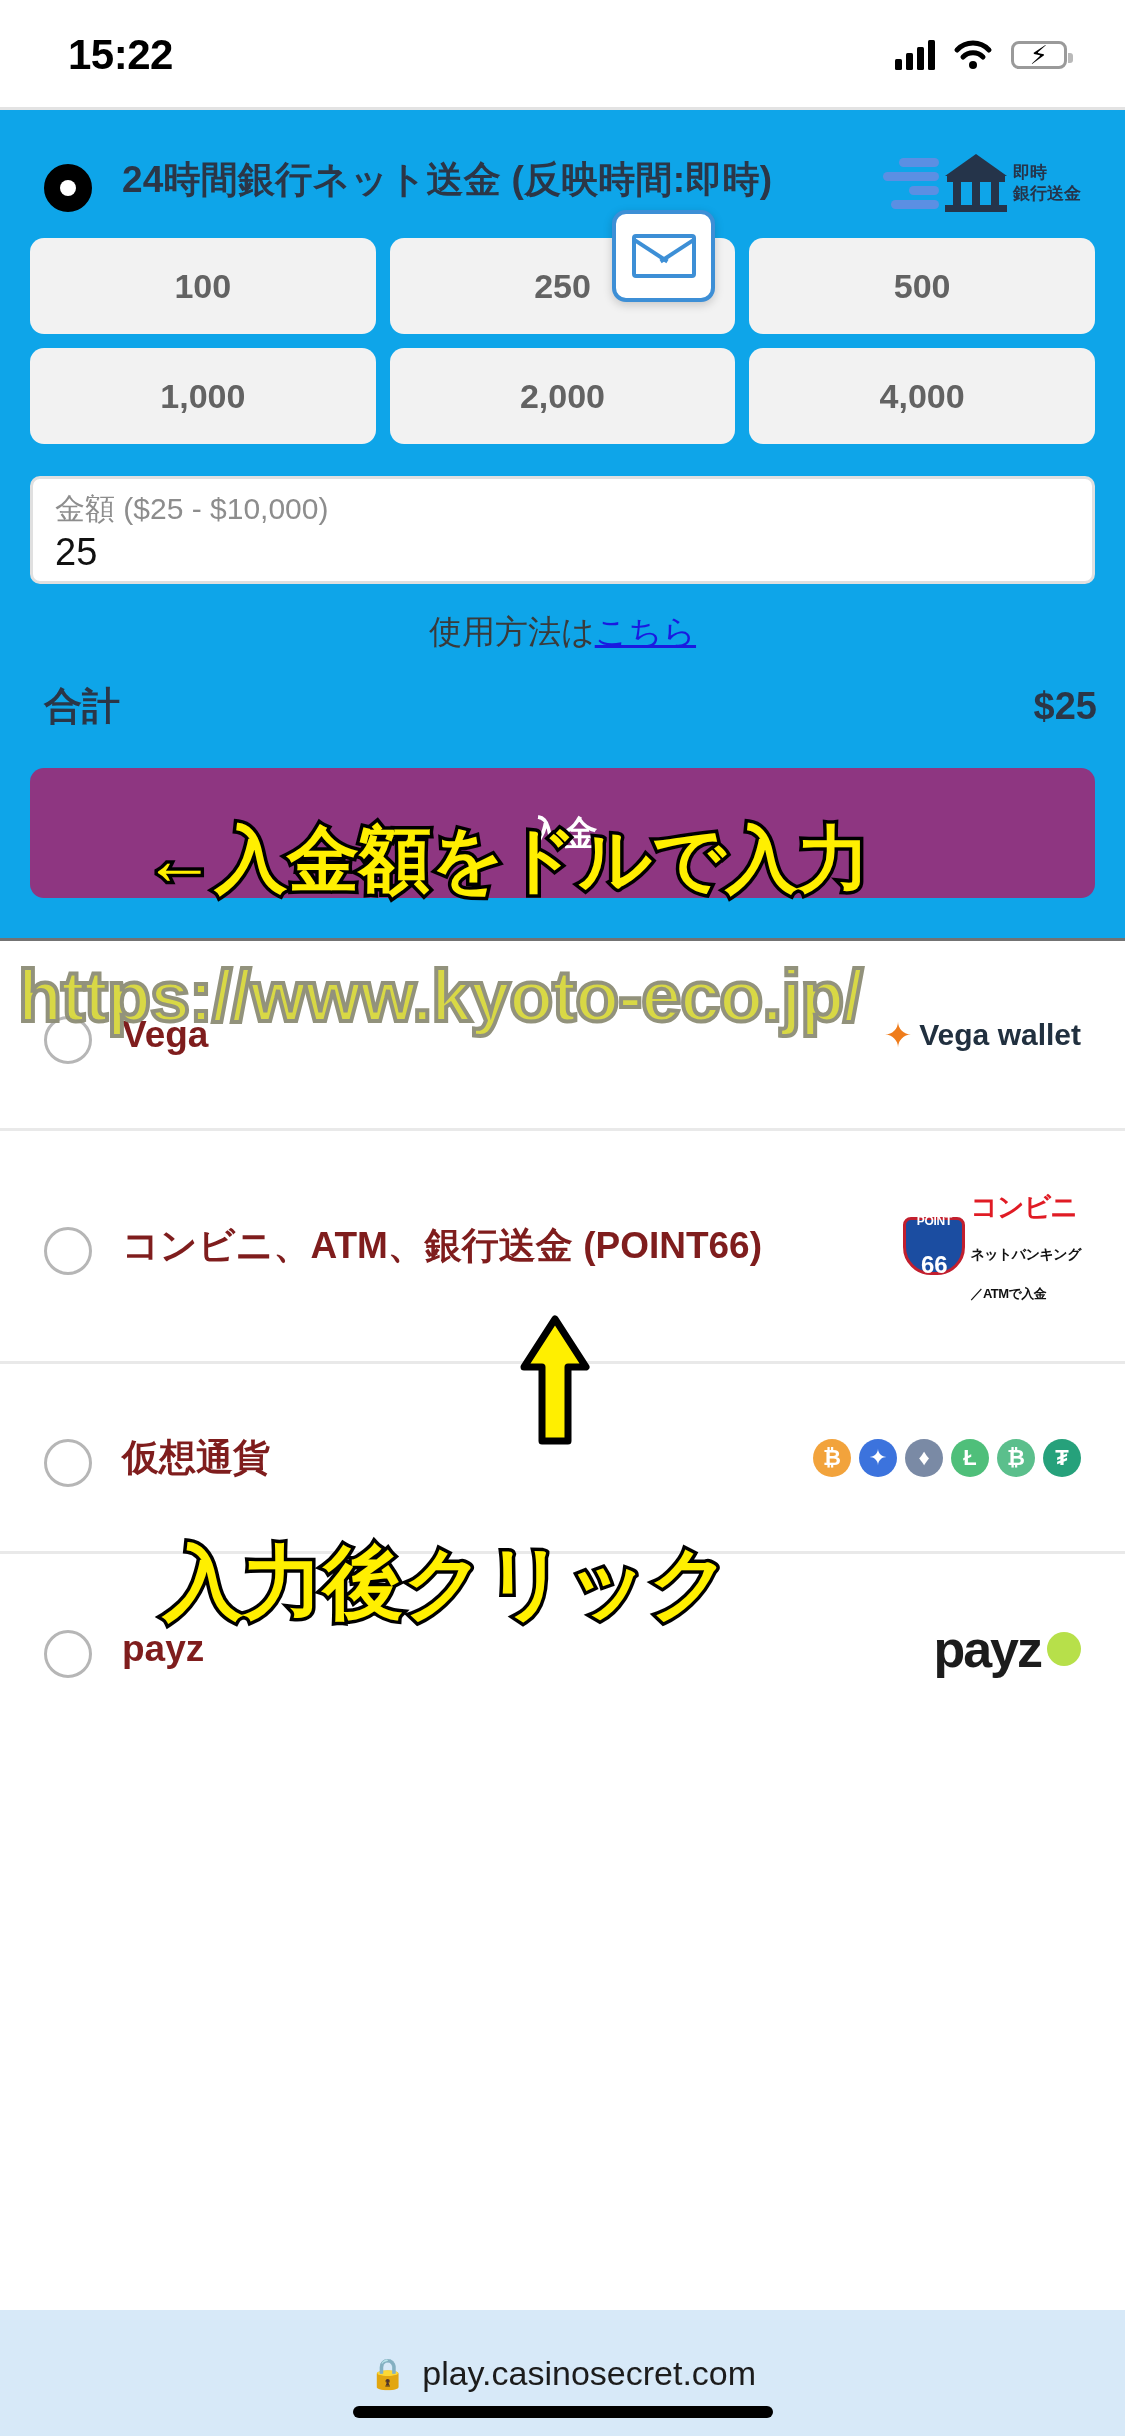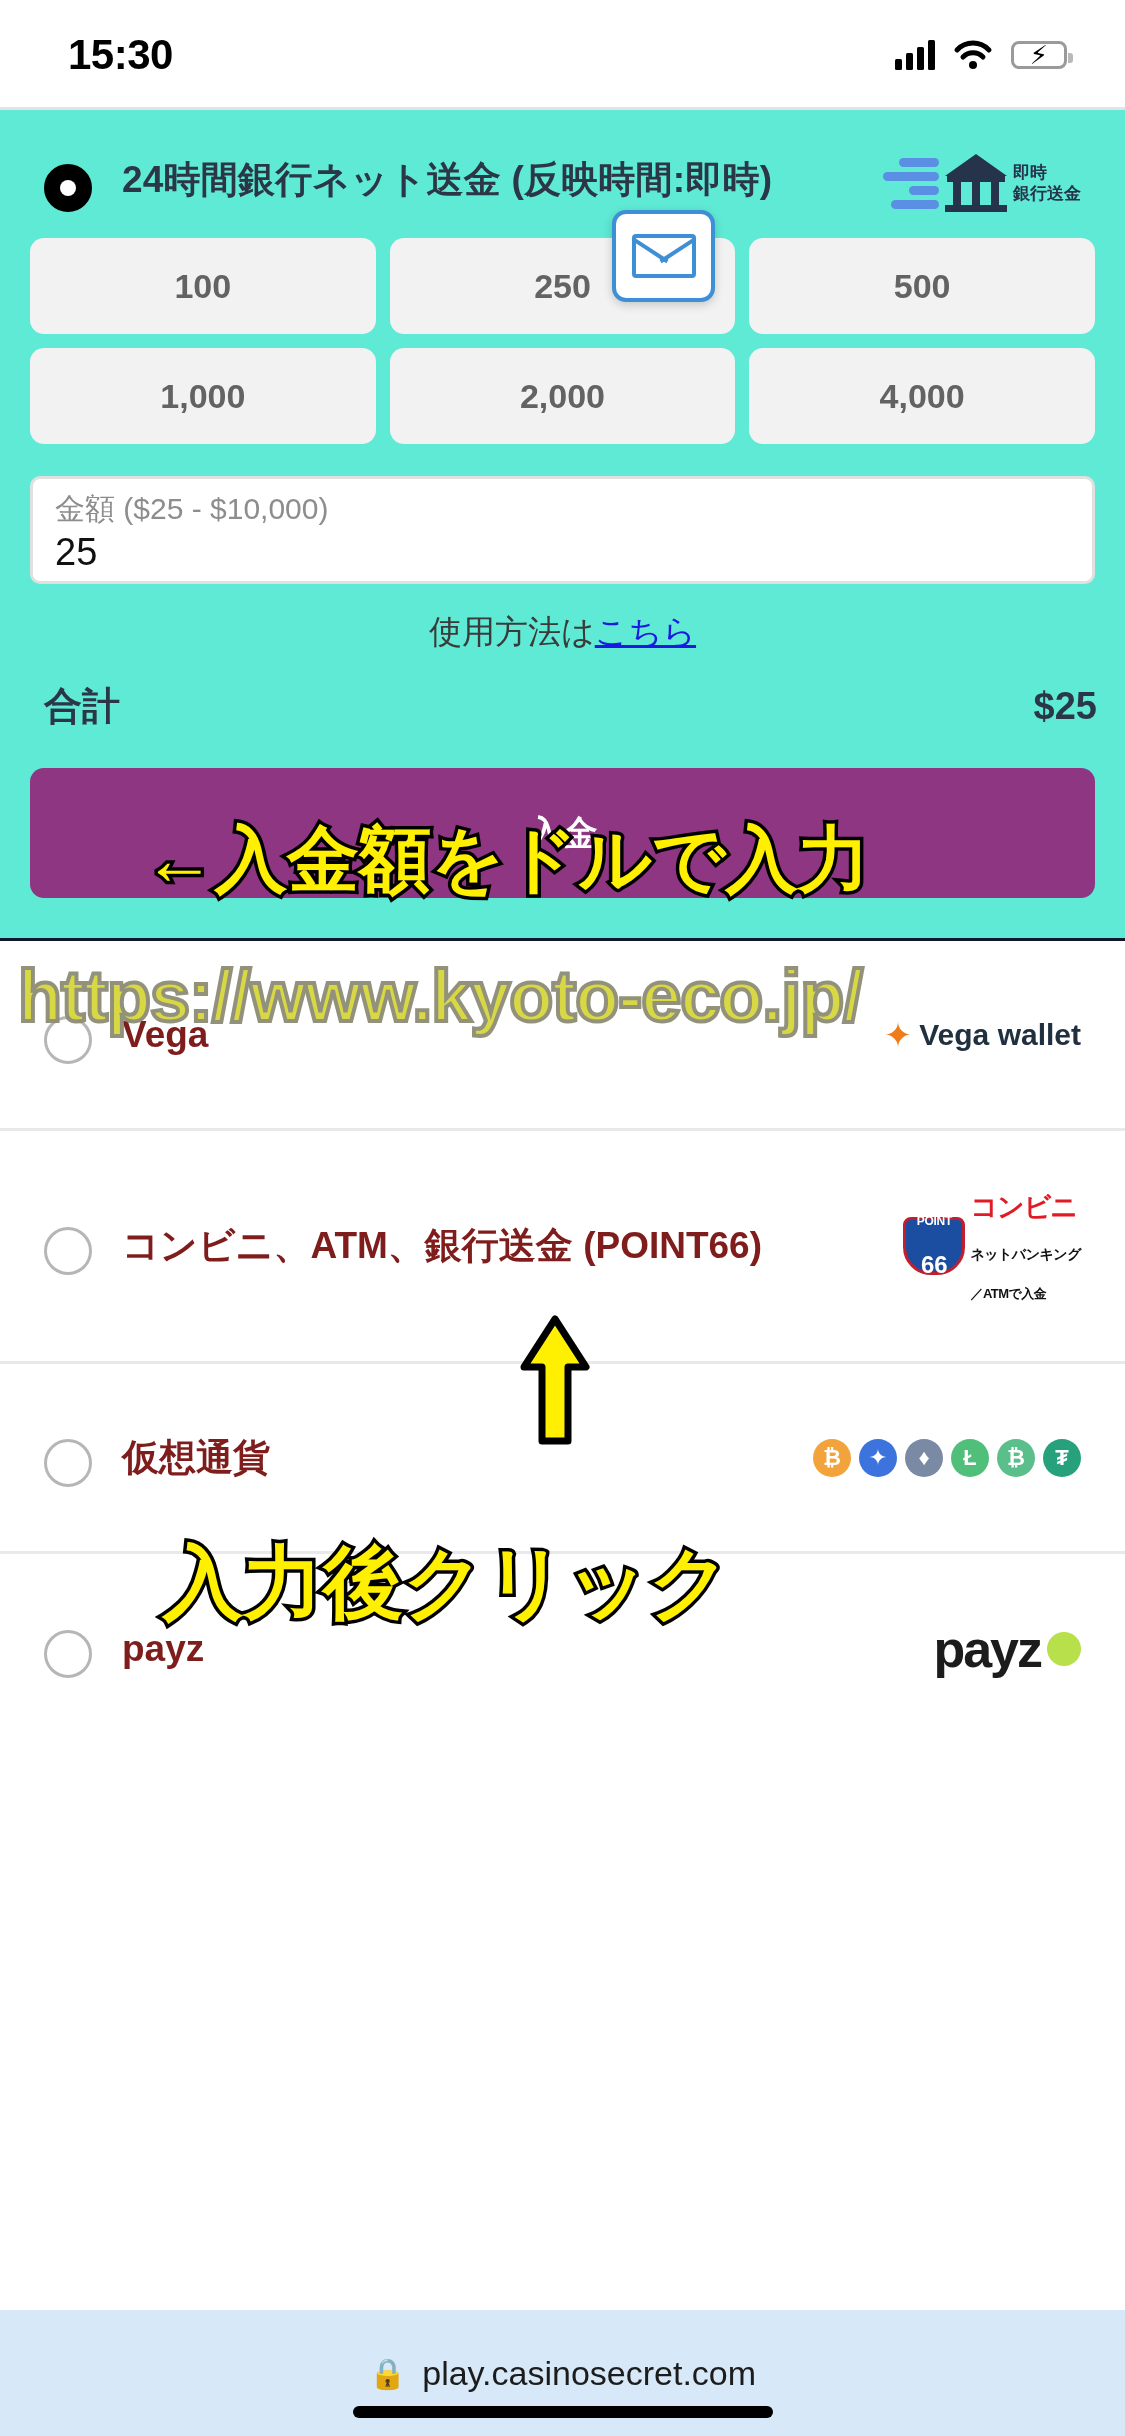--- a/index.html
+++ b/index.html
@@ -26,22 +26,22 @@
   .batt { position:relative; width:56px; height:28px; border:3px solid #9a9a9a; border-radius:8px; padding:2px; }
   .batt::after { content:""; position:absolute; right:-9px; top:9px; width:5px; height:10px; background:#b9b9b9; border-radius:0 3px 3px 0;}
   .batt-fill { width:100%; height:100%; background:#3ddc5b; border-radius:4px; }
   .bolt { position:absolute; left:50%; top:50%; transform:translate(-50%,-50%); font-size:26px; color:#000; line-height:1; }
 
   
   .divider { height:3px; background:#e3e3e3; width:100%; }
   .content { position:absolute; top:110px; left:0; width:1125px; }
 
   .method {
-    position:relative; width:100%; background:#5eead4;
-    border-bottom:3px solid #0f172a;
+    position:relative; width:100%; background:#0ea5e9;
+    border-bottom:3px solid #737373;
   }
   .method-head {
     display:flex; align-items:flex-start; gap:30px;
     padding:44px 44px 0 44px; min-height:100px;
   }
   .radio {
     flex:0 0 auto; width:48px; height:48px; border-radius:50%;
     border:3px solid #b6b6b6; background:#fff; margin-top:10px;
     display:flex; align-items:center; justify-content:center;
   }
@@ -179,21 +179,21 @@
   .lock { font-size:30px; }
   .home-ind { position:absolute; left:50%; transform:translateX(-50%); bottom:18px;
               width:420px; height:12px; border-radius:6px; background:#000; }
 </style>
 </head>
 <body>
 
 <div id="screen">
 
   <div class="statusbar">
-    <div class="status-time">15:30</div>
+    <div class="status-time">15:22</div>
     <div class="status-right">
       <span class="sig">
           <i></i>
           <i></i>
           <i></i>
           <i></i>
         </span>
       <svg width="40" height="30" viewBox="0 0 40 30">
         <path d="M4 10 A22 22 0 0 1 36 10" stroke="#000" stroke-width="5" fill="none" stroke-linecap="round"></path>
         <path d="M10 17 A14 14 0 0 1 30 17" stroke="#000" stroke-width="5" fill="none" stroke-linecap="round"></path>

